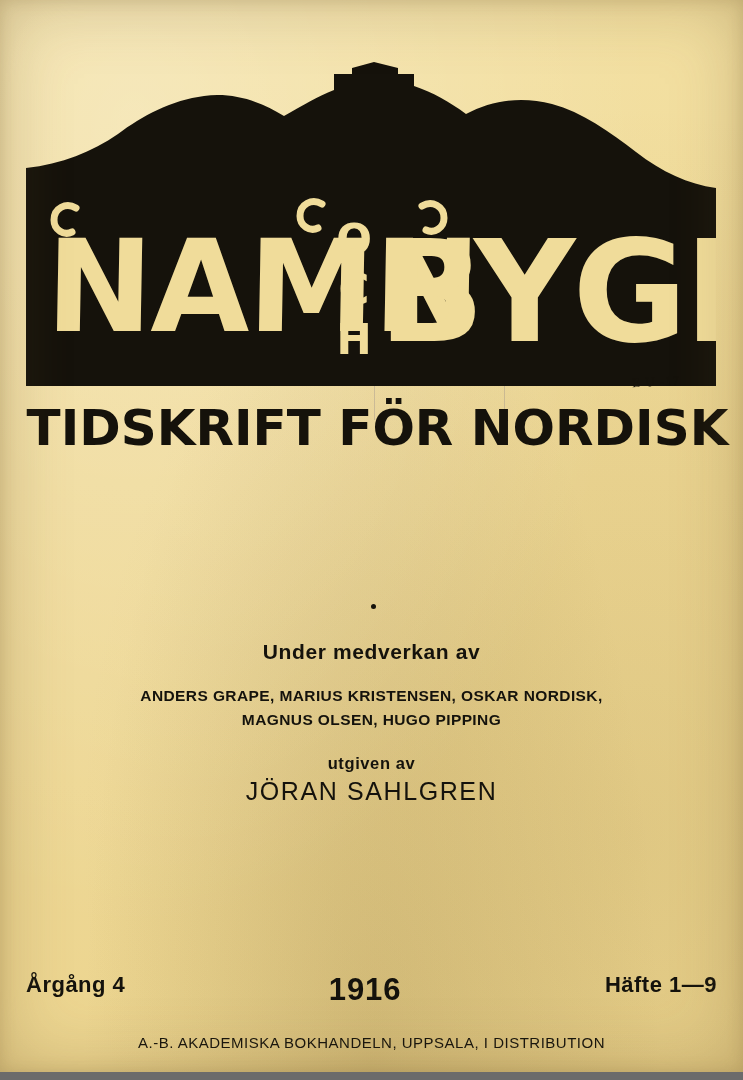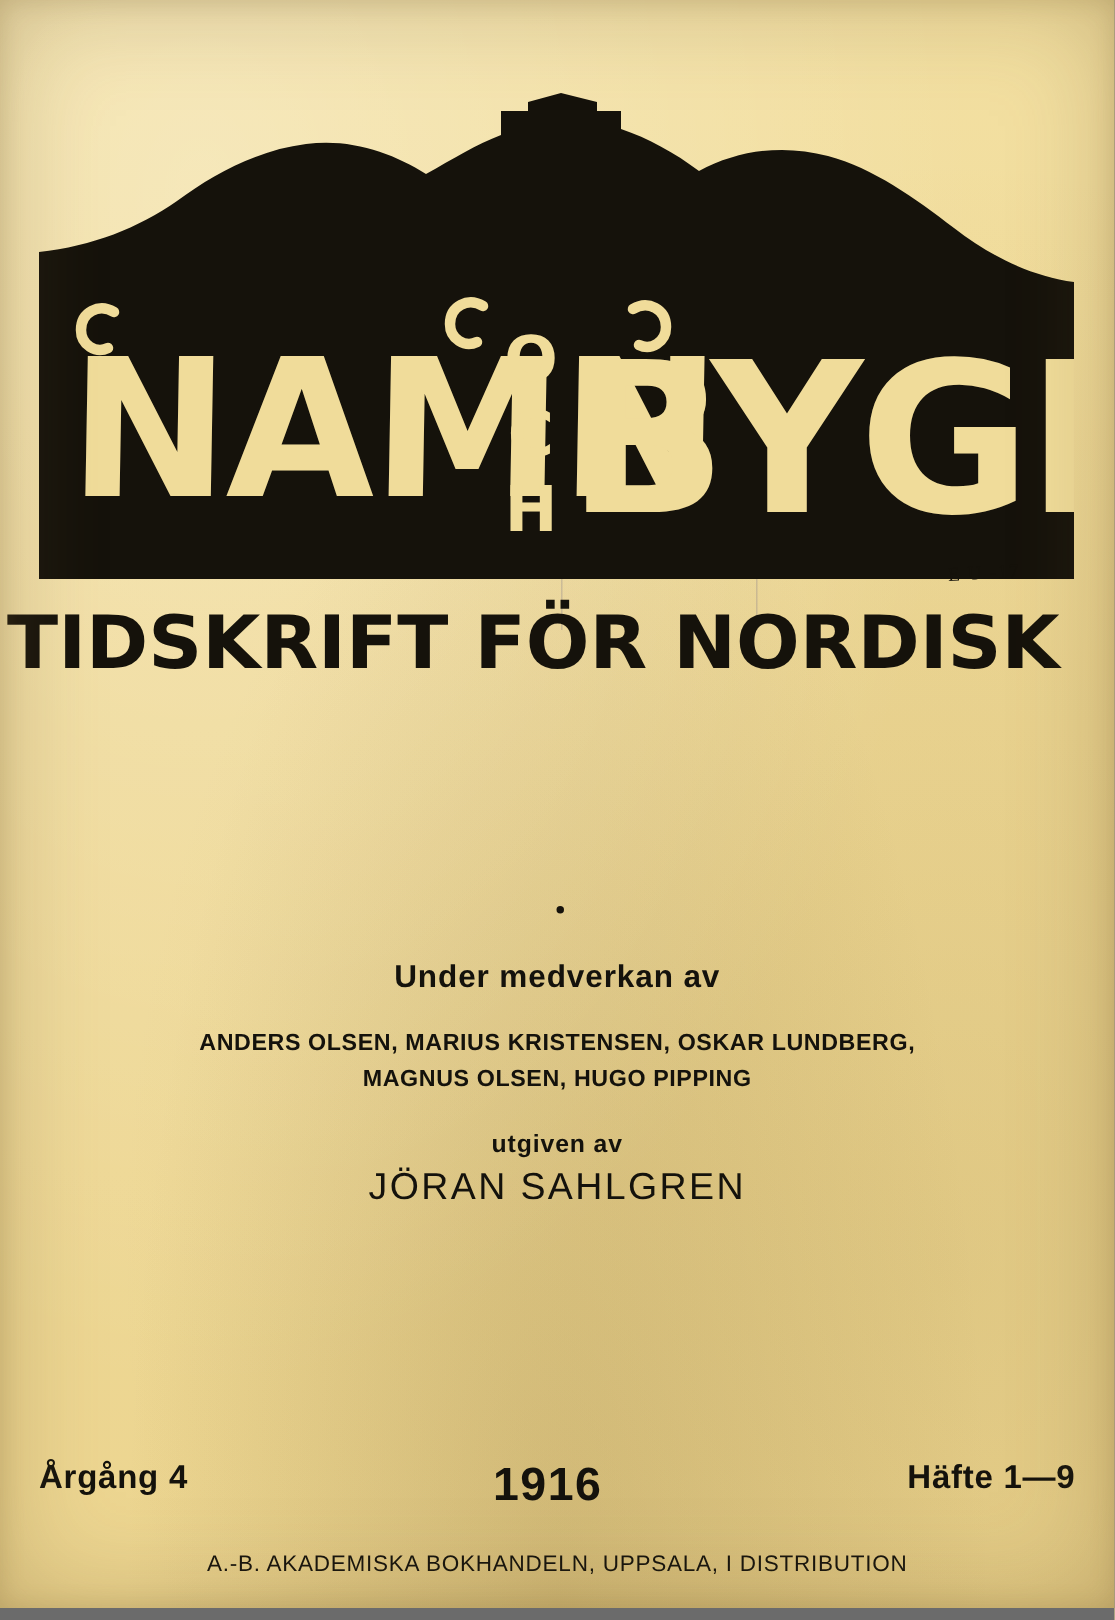--- a/index.html
+++ b/index.html
@@ -55,21 +55,21 @@
     color: #15120b;
     transform: rotate(-3deg);
   }
 
   
   .subtitle {
     position: absolute;
     left: 0;
     right: 0;
     top: 404px;
-    text-align: left;
+    text-align: center;
     padding-left: 12px;
   }
   .subtitle .line {
     font-family: "DejaVu Sans", sans-serif;
     font-weight: 700;
     color: #15120b;
     letter-spacing: 0px;
     line-height: 1.0;
     white-space: nowrap;
   }
@@ -230,21 +230,21 @@
 
   <div class="subtitle">
     <div class="line l1">TIDSKRIFT FÖR NORDISK</div>
   </div>
 
   <div class="dot-sep"></div>
 
   <div class="credits">
     <p class="small">Under medverkan av</p>
     <p class="names">
-      <span>ANDERS OLSEN, MARIUS KRISTENSEN, OSKAR LUNDBERG,</span><br>
+      <span>ANDERS GRAPE, MARIUS KRISTENSEN, OSKAR NORDISK,</span><br>
       <span>MAGNUS OLSEN, HUGO PIPPING</span>
     </p>
     <p class="utgiven">utgiven av</p>
     <p class="editor">JÖRAN SAHLGREN</p>
   </div>
 
   <div class="footer-row">
     <div class="vol">Årgång 4</div>
     <div class="year">1916</div>
     <div class="issue">Häfte 1—9</div>

